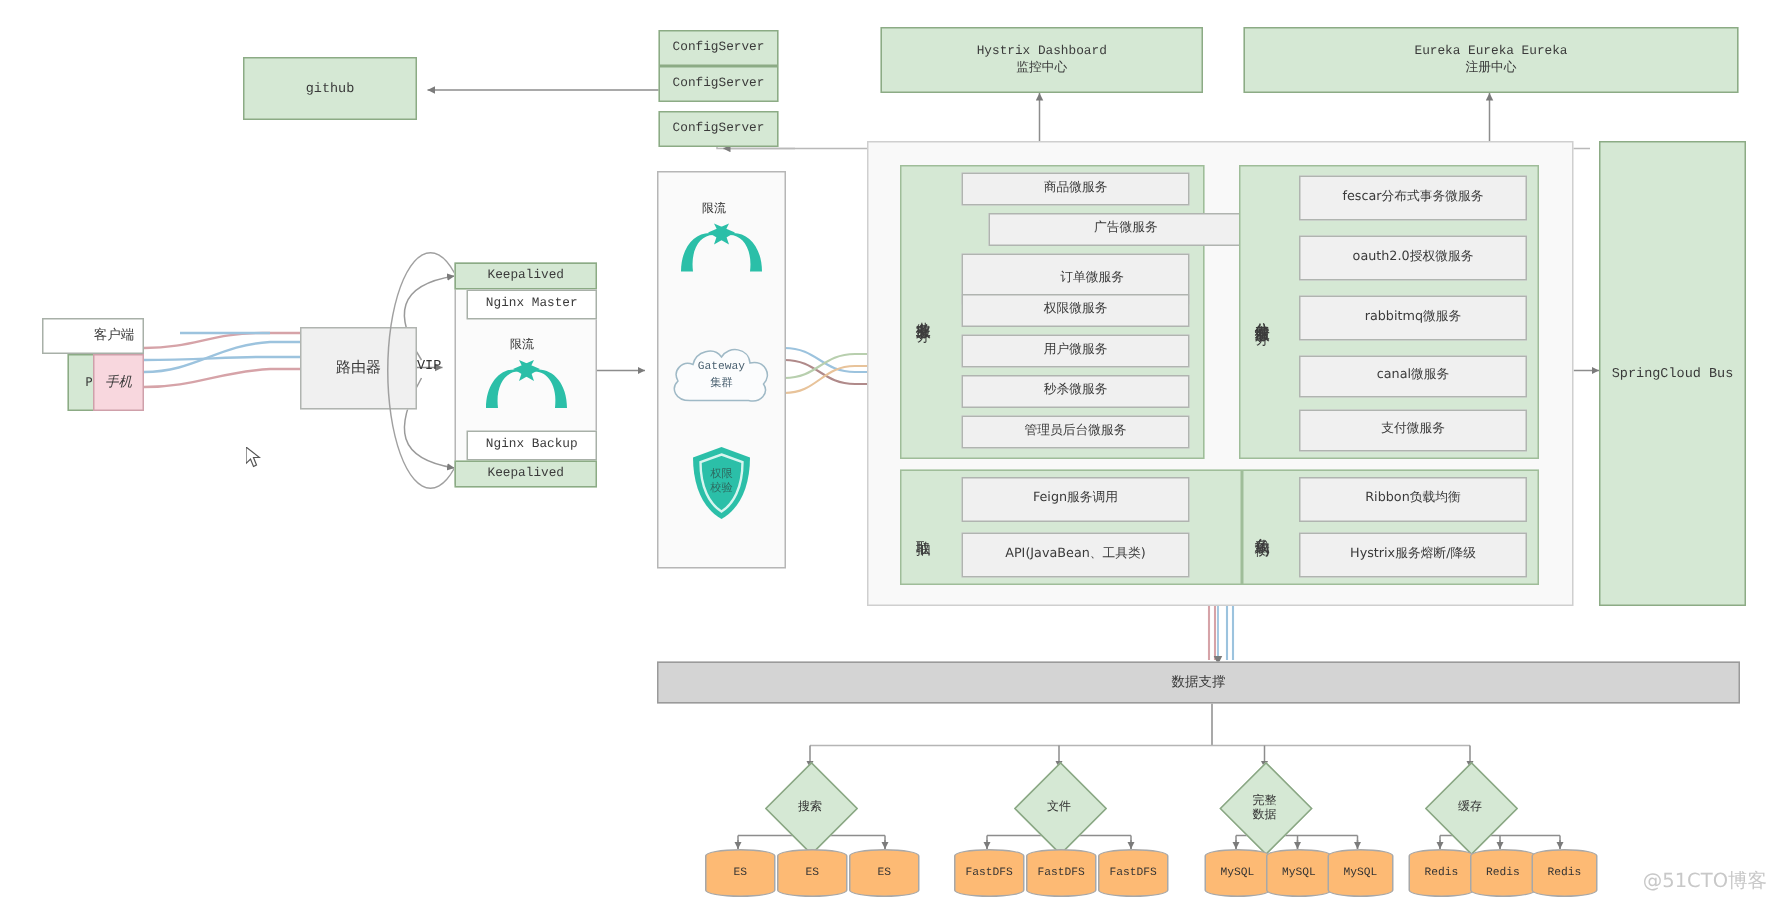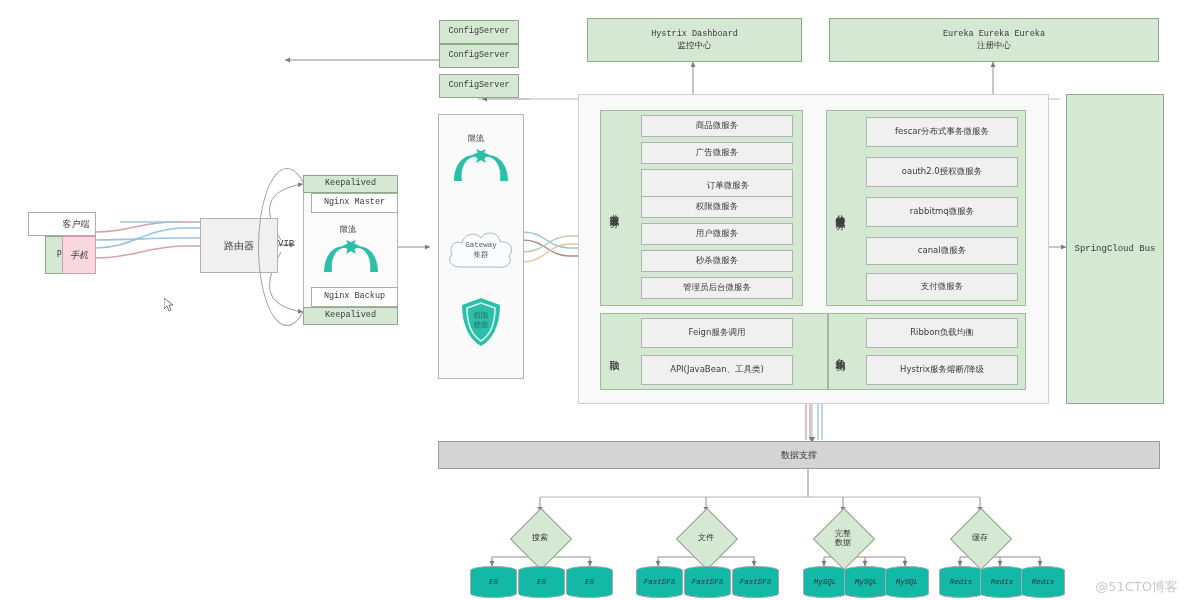--- a/index.html
+++ b/index.html
@@ -33,27 +33,27 @@
     letter-spacing:1px;
     font-size:10px; color:#3c3c3c;
     display:flex; align-items:center; justify-content:center;
     font-family:"DejaVu Sans", sans-serif;
   }
   .cjk { font-family:"DejaVu Sans", sans-serif; }
   .ital { font-family:"Liberation Mono", monospace; }
 
   .cyl {
     position:absolute;
-    background:#14b8a6;
+    background:#fdba74;
     border:1px solid #a8a8a8;
     border-radius:50% / 14%;
     display:flex; align-items:center; justify-content:center;
     font-size:7.5px; color:#333;
     font-family:"Liberation Mono", monospace;
-    text-align:center; line-height:1.1;font-style:italic;
+    text-align:center; line-height:1.1;
   }
   .diamond {
     position:absolute;
     background:#d5e8d4;
     border:1px solid #89a683;
     transform:rotate(45deg);
   }
   .diamond-label {
     position:absolute;
     display:flex; align-items:center; justify-content:center;
@@ -234,20 +234,23 @@
 
   <svg class="node" style="left:459px; top:296px; width:44px; height:52px;" viewBox="0 0 44 52">
     <path d="M22,2 L41,9 C41,30 33,44 22,50 C11,44 3,30 3,9 Z" fill="#2bbfa8"></path>
     <path d="M22,7 L36,12 C36,29 30,40 22,45 C14,40 8,29 8,12 Z" fill="none" stroke="#d7f5ef" stroke-width="1.6"></path>
   </svg>
   <div class="shieldtxt" style="left:459px; top:300px; width:44px; height:42px;">
     <span>权限</span>
     <span>校验</span>
   </div>
 
+  <div class="node box green ital" style="left:162px; top:38px; width:116px; height:42px; font-size:9px;">
+    <span>github</span>
+  </div>
 
   <div class="node box green ital" style="left:439px; top:20px; width:80px; height:24px;">
     <span>ConfigServer</span>
   </div>
   <div class="node box green ital" style="left:439px; top:44px; width:80px; height:24px;">
     <span>ConfigServer</span>
   </div>
   <div class="node box green ital" style="left:439px; top:74px; width:80px; height:24px;">
     <span>ConfigServer</span>
   </div>
@@ -268,21 +271,21 @@
 
   <div class="node panel" style="left:578px; top:94px; width:471px; height:310px;"></div>
 
   <div class="node zone" style="left:600px; top:110px; width:203px; height:196px;"></div>
   <div class="node vlabel" style="left:606px; top:145px; width:16px; height:126px;">
     <span>业务微服务</span>
   </div>
   <div class="node box grey cjk" style="left:641px; top:115px; width:152px; height:22px;">
     <span>商品微服务</span>
   </div>
-  <div class="node box grey cjk" style="left:641px; top:142px; width:152px; height:22px;">
+  <div class="node box grey cjk" style="left:659px; top:142px; width:183px; height:22px;">
     <span>广告微服务</span>
   </div>
   <div class="node box grey cjk" style="left:641px; top:169px; width:152px; height:34px;padding-left:22px;">
     <span>订单微服务</span>
   </div>
   <div class="node box grey cjk" style="left:641px; top:196px; width:152px; height:22px;">
     <span>权限微服务</span>
   </div>
   <div class="node box grey cjk" style="left:641px; top:223px; width:152px; height:22px;">
     <span>用户微服务</span>

